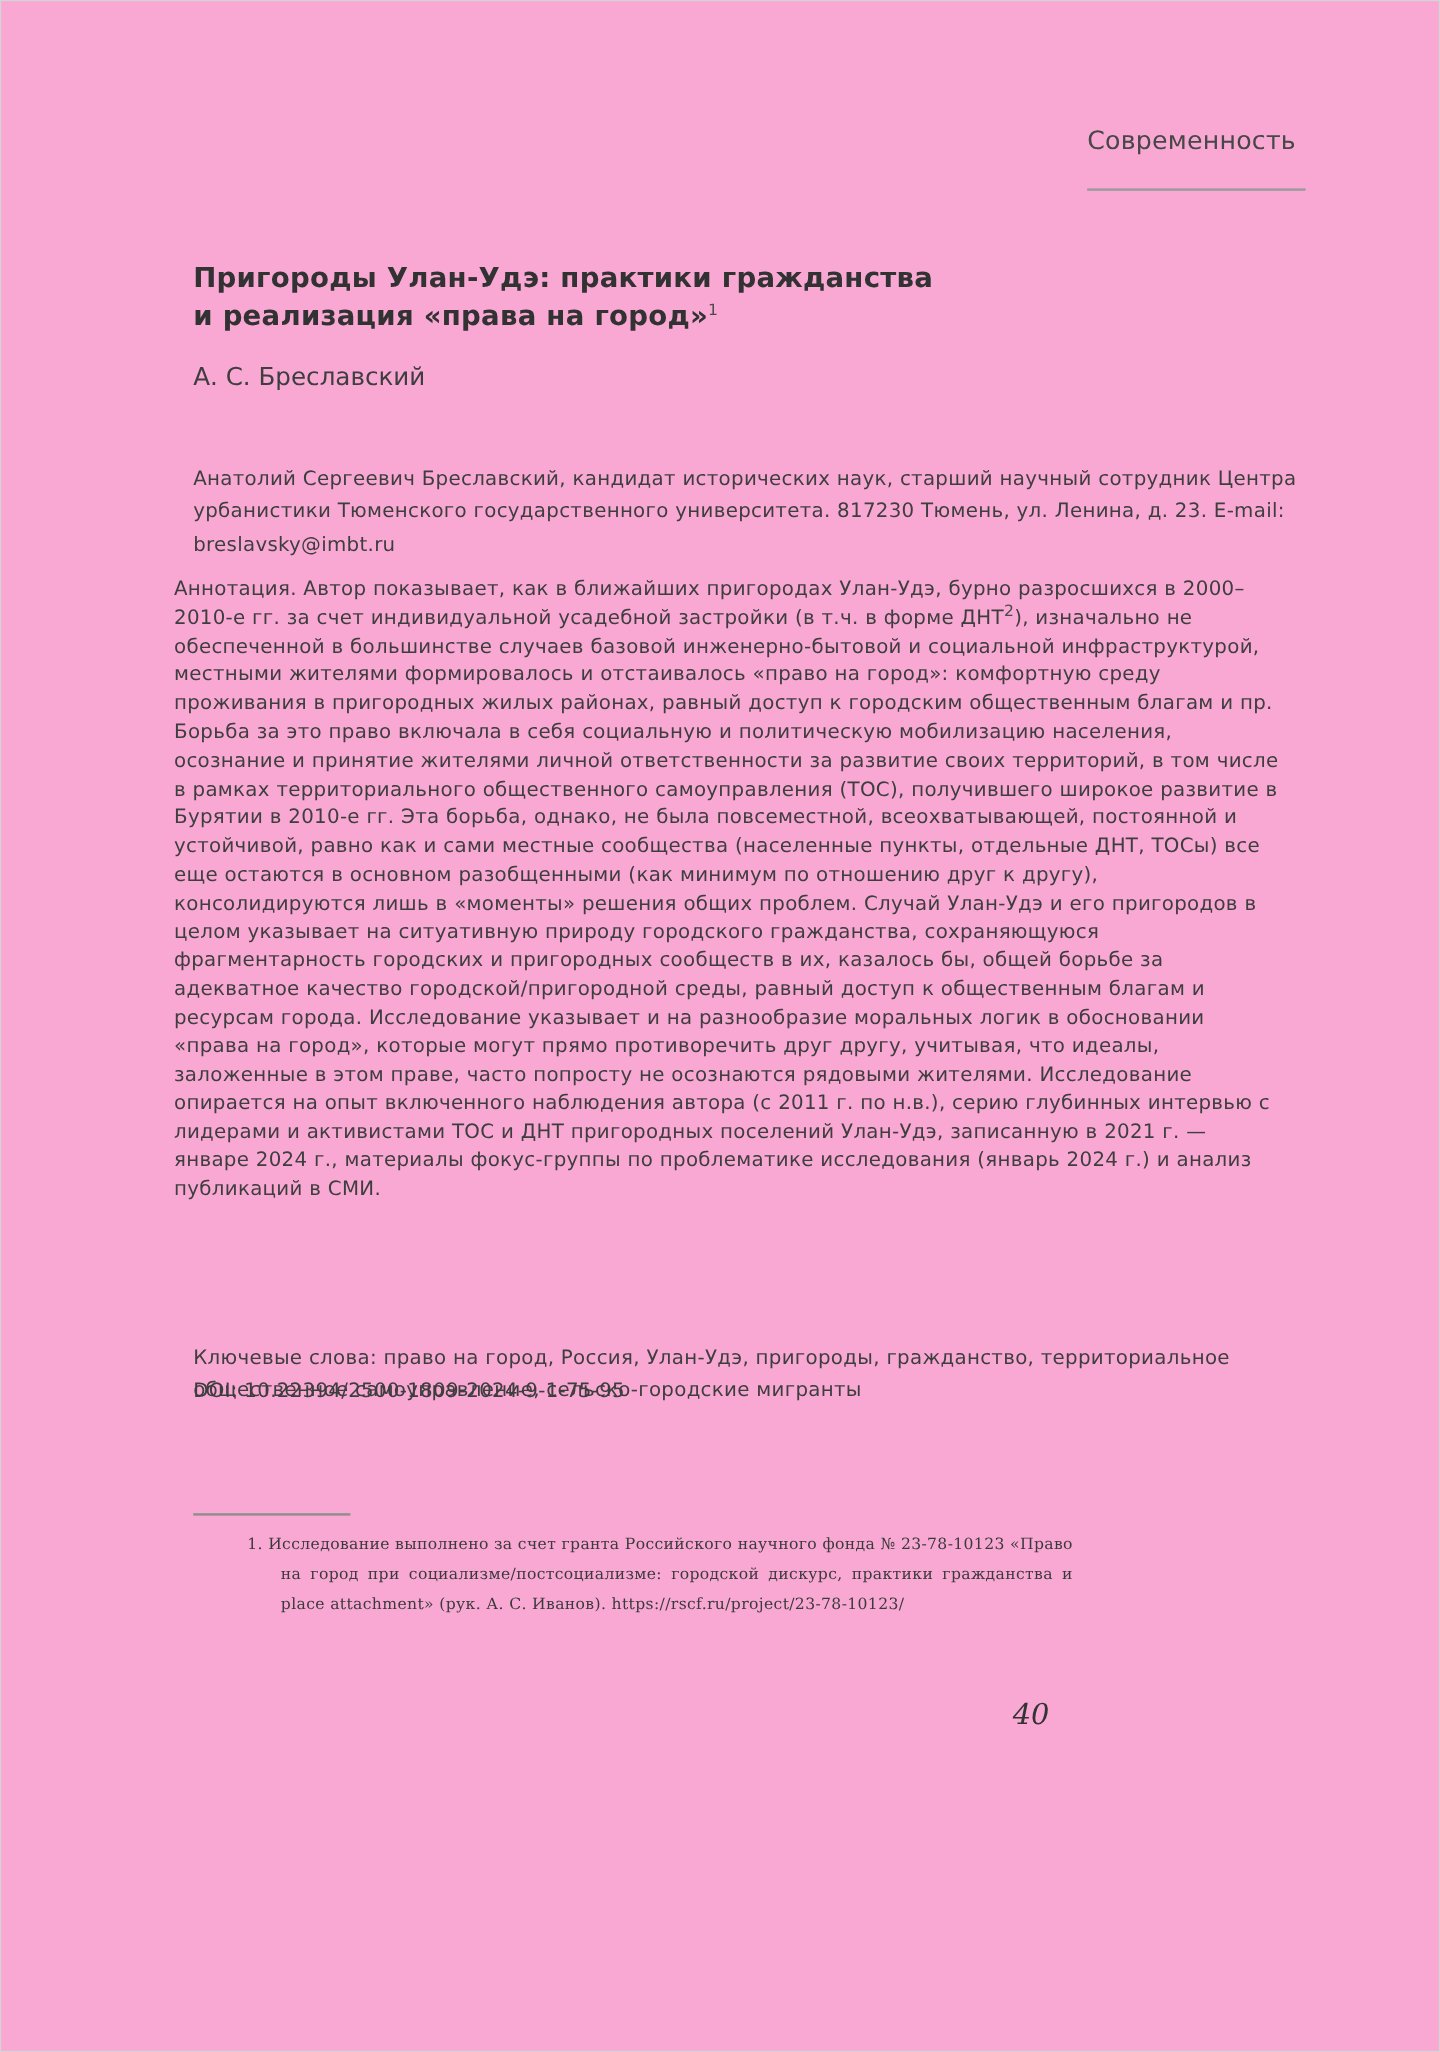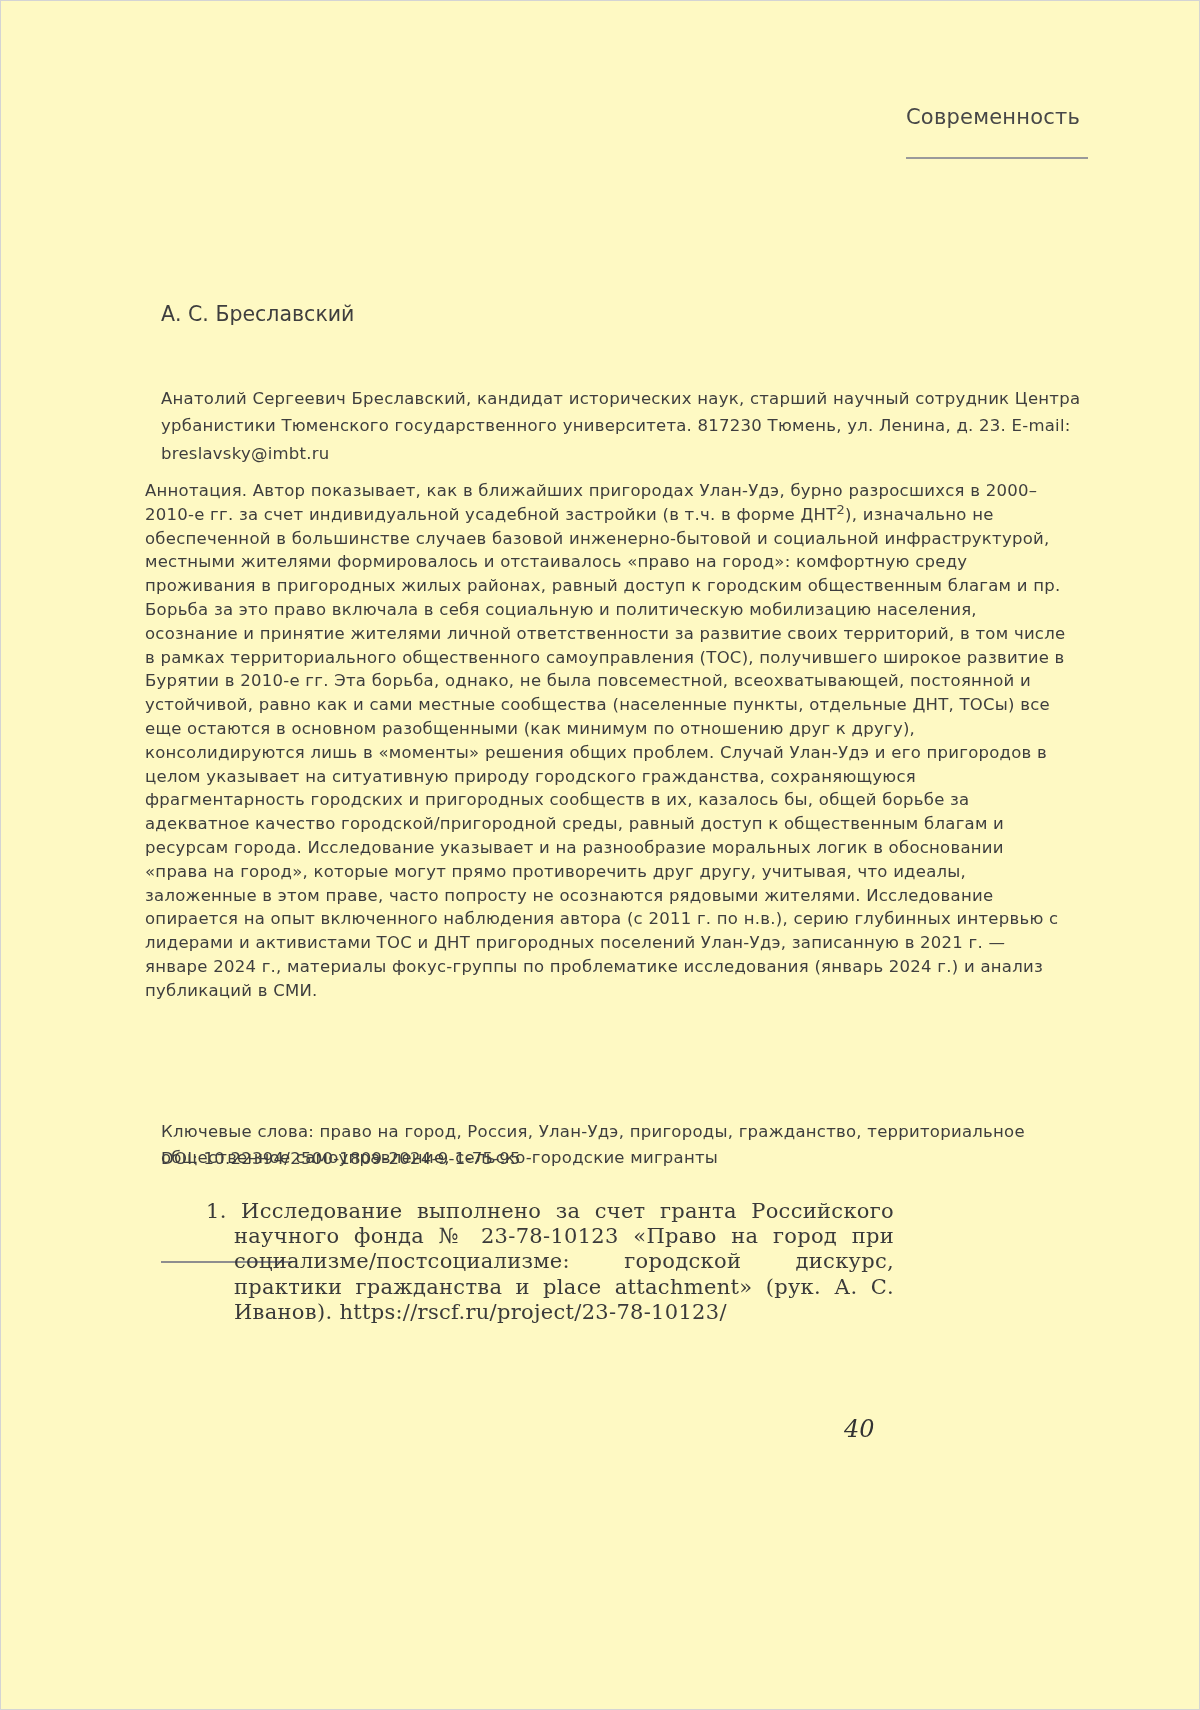--- a/index.html
+++ b/index.html
@@ -2,21 +2,21 @@
 <html lang="ru"><head>
 <meta charset="utf-8">
 <style>
   * { margin:0; padding:0; box-sizing:border-box; }
   html,body { background:#ffffff; }
   .page {
     position:relative;
     width:1200px;
     height:1710px;
     margin:0 auto;
-    background:#fef9c3;
+    background:#f9a8d4;
     border:1px solid #d4d4d4;
     font-family:"DejaVu Sans", sans-serif;
     color:#3e3e3e;
     overflow:hidden;
   }
   .running-head {
     position:absolute;
     left:905px;
     top:103px;
     width:182px;
@@ -93,24 +93,24 @@
   .footnote-rule {
     position:absolute;
     left:160px;
     top:1260px;
     width:131px;
     border-top:2px solid #8e8e8e;
   }
   .footnotes {
     position:absolute;
     left:205px;
-    top:1198px;
+    top:1274px;
     width:688px;
     font-family:"DejaVu Serif", serif;
-    font-size:21px;
+    font-size:13px;
     line-height:25.2px;
     letter-spacing:0.3px;
     color:#3a3a3a;
     text-align:justify;
   }
   .footnote {
     padding-left:28px;
     text-indent:-28px;
   }
   .fn-link { color:#3a3a3a; text-decoration:none; }
@@ -127,20 +127,21 @@
 </head>
 <body>
 
 <div class="page">
 
   <header class="running-head">
     <div class="rh-label">Современность</div>
     <div class="rh-rule"></div>
   </header>
 
+  <h1 class="title"><span>Пригороды Улан-Удэ: практики гражданства</span><br><span>и реализация «права на город»</span><sup class="note-ref">1</sup></h1>
 
   <div class="author">А. С. Бреславский</div>
 
   <p class="affiliation body-text"><span class="italic">Анатолий Сергеевич Бреславский,</span><span> кандидат исторических наук, старший научный сотрудник Центра урбанистики Тюменского государственного университета. 817230 Тюмень, ул. Ленина, д. 23. E-mail: </span><span>breslavsky@imbt.ru</span></p>
 
   <p class="abstract body-text"><span class="italic">Аннотация.</span><span> Автор показывает, как в ближайших пригородах Улан-Удэ, бурно разросшихся в 2000–2010-е гг. за счет индивидуальной усадебной застройки (в т.ч. в форме ДНТ</span><sup class="note-ref">2</sup><span>), изначально не обеспеченной в большинстве случаев базовой инженерно-бытовой и социальной инфраструктурой, местными жителями формировалось и отстаивалось «право на город»: комфортную среду проживания в пригородных жилых районах, равный доступ к городским общественным благам и пр. Борьба за это право включала в себя социальную и политическую мобилизацию населения, осознание и принятие жителями личной ответственности за развитие своих территорий, в том числе в рамках территориального общественного самоуправления (ТОС), получившего широкое развитие в Бурятии в 2010-е гг. Эта борьба, однако, не была повсеместной, всеохватывающей, постоянной и устойчивой, равно как и сами местные сообщества (населенные пункты, отдельные ДНТ, ТОСы) все еще остаются в основном разобщенными (как минимум по отношению друг к другу), консолидируются лишь в «моменты» решения общих проблем. Случай Улан-Удэ и его пригородов в целом указывает на ситуативную природу городского гражданства, сохраняющуюся фрагментарность городских и пригородных сообществ в их, казалось бы, общей борьбе за адекватное качество городской/пригородной среды, равный доступ к общественным благам и ресурсам города. Исследование указывает и на разнообразие моральных логик в обосновании «права на город», которые могут прямо противоречить друг другу, учитывая, что идеалы, заложенные в этом праве, часто попросту не осознаются рядовыми жителями. Исследование опирается на опыт включенного наблюдения автора (с 2011 г. по н.в.), серию глубинных интервью с лидерами и активистами ТОС и ДНТ пригородных поселений Улан-Удэ, записанную в 2021 г. — январе 2024 г., материалы фокус-группы по проблематике исследования (январь 2024 г.) и анализ публикаций в СМИ.</span></p>
 
   <p class="keywords body-text"><span class="italic">Ключевые слова</span><span>: право на город, Россия, Улан-Удэ, пригороды, гражданство, территориальное общественное самоуправление, сельско-городские мигранты</span></p>
 
   <div class="doi body-text">DOI: 10.22394/2500-1809-2024-9-1-75-95</div>

